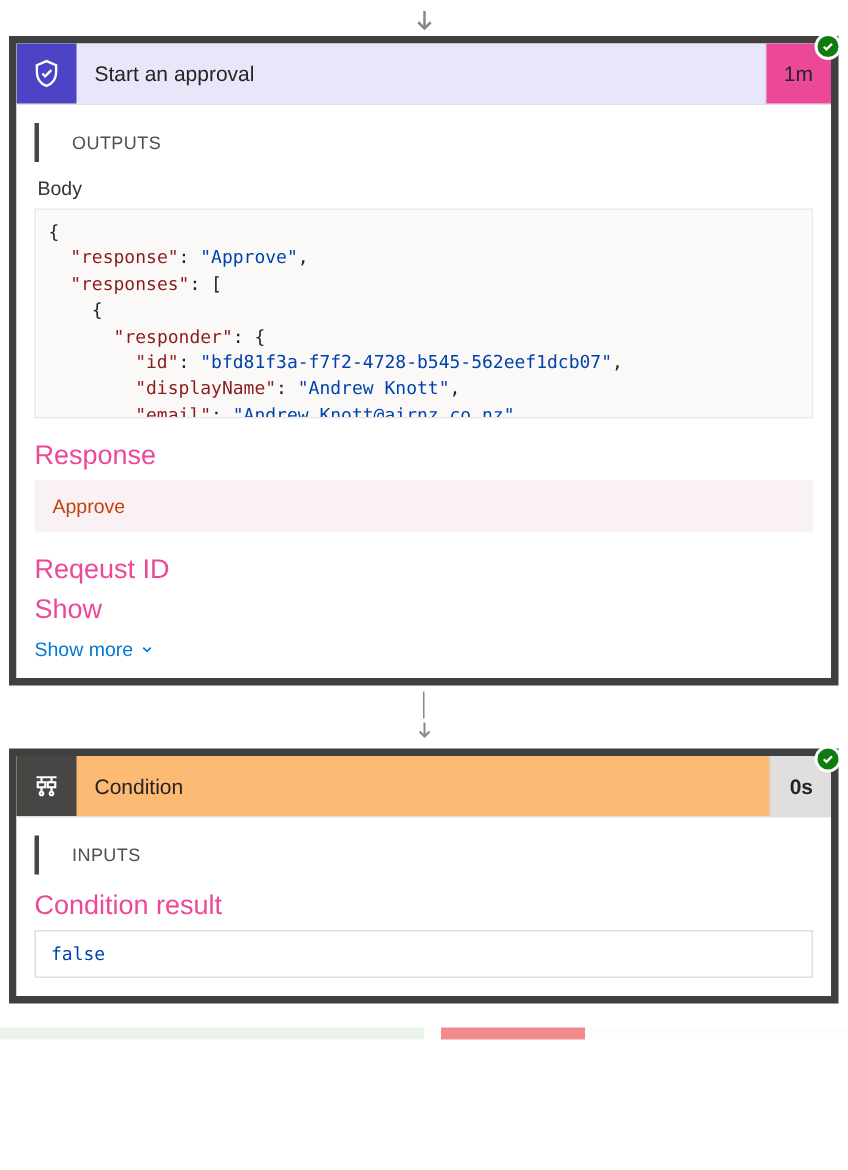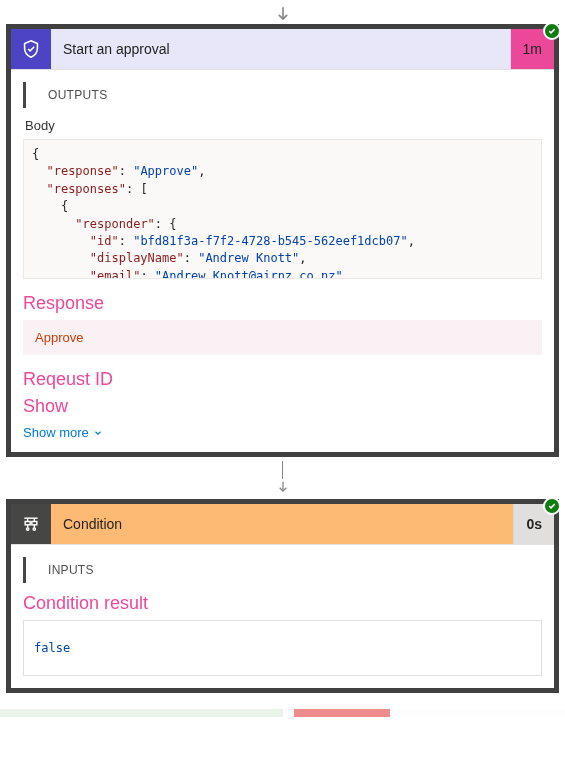--- a/index.html
+++ b/index.html
@@ -36,21 +36,21 @@
 .field-label { font-size: 18px; color: #ec4899; margin: 6px 0 6px 0; }
 .field-value { background: #f9f1f3; padding: 10px 12px; font-size: 13px; color: #c2410c; margin-bottom: 14px; }
 
 .show-more { color: #0078d4; font-size: 13px; cursor: pointer; display: inline-flex; align-items: center; gap: 4px; margin-top: 2px; }
 .show-more svg { width: 10px; height: 10px; }
 
 .connector { display: flex; flex-direction: column; align-items: center; padding: 4px 0; }
 .vline { width: 1px; height: 18px; background: #8a8886; }
 .arrowhead svg { width: 16px; height: 16px; display: block; }
 
-.expr-box { background: #fff; border: 1px solid #e1dfde; font-family: Consolas, Menlo, monospace; font-size: 12px; padding: 20px 10px; color: #0042ae; margin-top: 6px; }
+.expr-box { background: #fff; border: 1px solid #e1dfde; font-family: Consolas, Menlo, monospace; font-size: 12px; padding: 8px 10px; color: #0042ae; margin-top: 6px; }
 
 .bottom-strip { display: flex; margin-top: 16px; height: 8px; }
 .strip-green { background: #e9f3ea; }
 .strip-red { background: #f08b8b; }
 .strip-white { background: #fdfdfd; }
 .cond-wrap { margin: 0 6px; }
 
 
 .json-box::-webkit-scrollbar { width: 14px; }
 .json-box::-webkit-scrollbar-track { background: #f1f0ee; }

